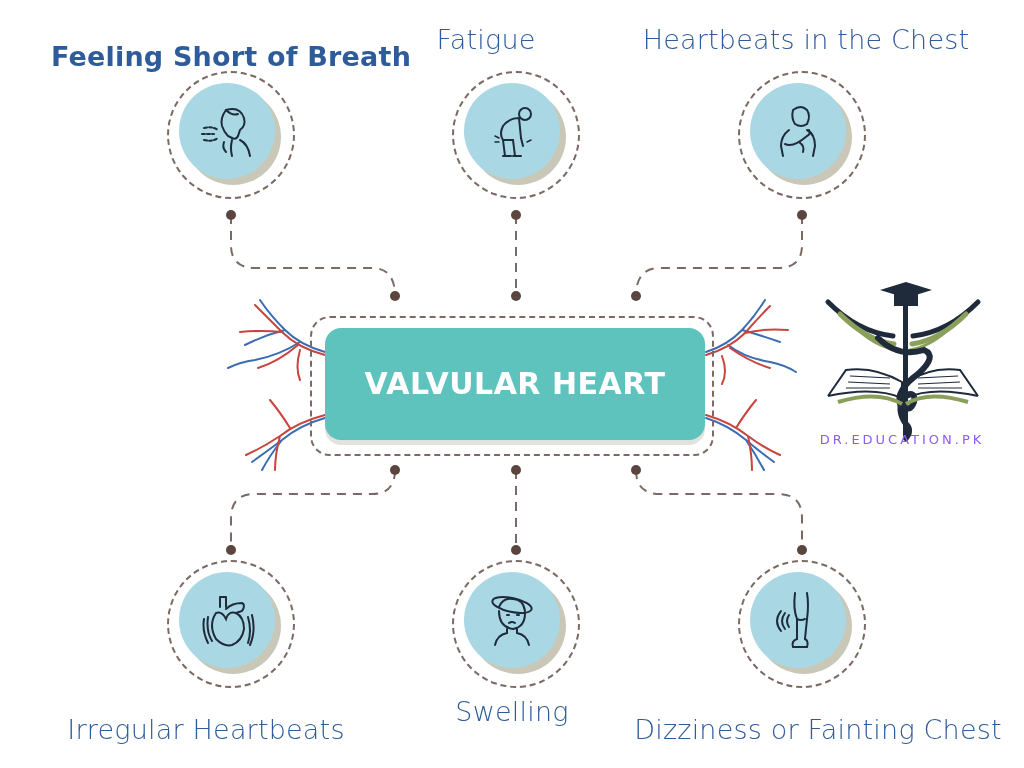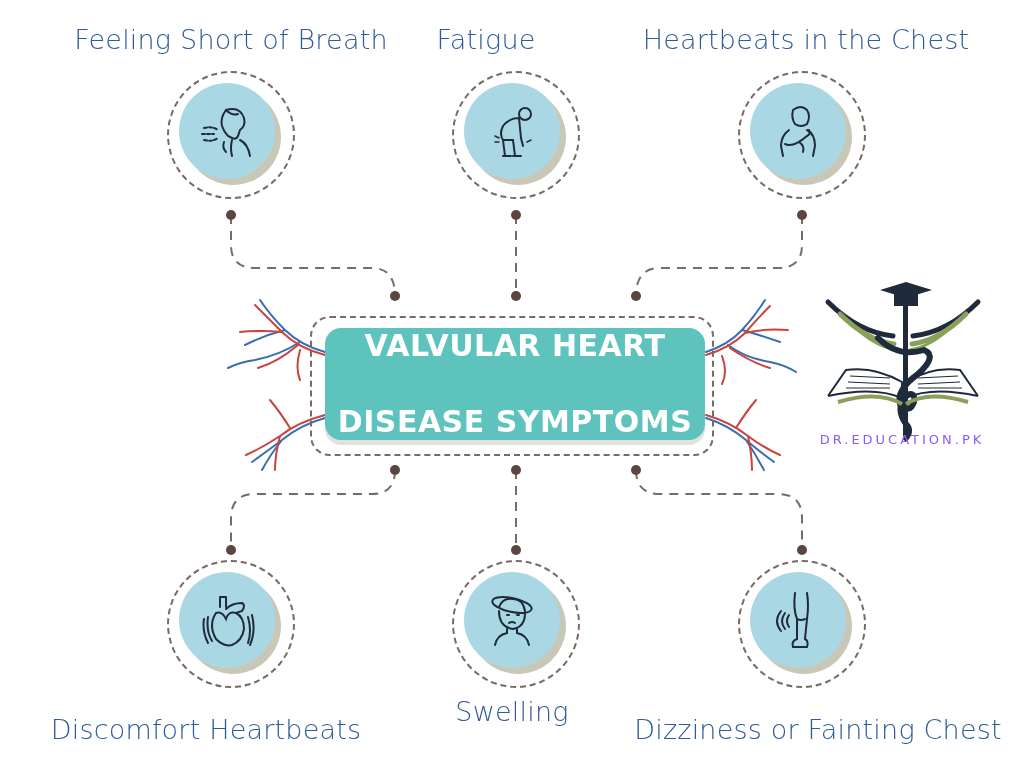--- a/index.html
+++ b/index.html
@@ -69,21 +69,21 @@
   </g>
 
   <g fill="none" stroke-width="2" stroke-linecap="round">
     <path stroke="#3b6db3" d="M706 352 Q728 345 742 330 Q755 316 765 300 M742 330 Q760 335 780 342 M728 345 Q745 358 770 362 Q785 365 796 372"></path>
     <path stroke="#c9443e" d="M706 355 Q730 348 745 333 Q758 318 770 306 M745 333 Q765 328 788 330 M730 348 Q750 362 770 368 M722 356 Q728 372 722 384"></path>
     <path stroke="#3b6db3" d="M706 418 Q728 425 746 440 Q760 452 774 462 M746 440 Q756 455 764 470"></path>
     <path stroke="#c9443e" d="M706 415 Q730 422 748 436 Q764 448 780 455 M736 428 Q746 412 756 400 M748 436 Q752 455 752 470"></path>
   </g>
 </svg>
 
-<div class="label" style="left:231px; top:24px;">Feeling Short of Breath</div>
+<div class="label" style="left:231px; top:41px;font-weight:bold;">Feeling Short of Breath</div>
 <div class="label" style="left:486px; top:24px;">Fatigue</div>
 <div class="label" style="left:806px; top:24px;">Heartbeats in the Chest</div>
 
 <div class="node" style="left:231px; top:135px;">
   <div class="ring"></div>
     <div class="shadow"></div>
   <div class="disc">
     <svg viewBox="0 0 70 70" fill="none" stroke="#1f2a3a" stroke-width="2" stroke-linecap="round">
       <path d="M34 14 Q48 10 52 22 Q54 30 48 34 L46 40 Q44 44 40 42 L36 40 Q32 36 30 30 Q28 22 34 14"></path>
       <path d="M34 14 Q40 20 46 18"></path>
@@ -114,21 +114,20 @@
       <path d="M26 34 Q18 40 18 50 L20 60 M44 34 Q52 38 52 50 L50 60"></path>
       <path d="M22 48 Q30 52 44 40 Q48 38 46 34"></path>
       <path d="M36 46 Q42 50 40 56"></path>
     </svg>
   </div>
 </div>
 
 <div class="center-wrap"></div>
 <div class="center-box">
   <span>VALVULAR HEART</span>
-  <span>DISEASE SYMPTOMS</span>
 </div>
 
 <svg class="logo" viewBox="0 0 170 180">
 
   <g fill="none" stroke-linecap="round">
     <path d="M10 24 Q40 54 75 58" stroke="#1f2a3a" stroke-width="5"></path>
     <path d="M160 24 Q130 54 95 58" stroke="#1f2a3a" stroke-width="5"></path>
     <path d="M22 36 Q48 62 76 66" stroke="#8aa05a" stroke-width="5"></path>
     <path d="M148 36 Q122 62 94 66" stroke="#8aa05a" stroke-width="5"></path>
     <path d="M36 48 Q56 68 78 72" stroke="#8aa05a" stroke-width="3"></path>
@@ -181,15 +180,15 @@
     <div class="shadow"></div>
   <div class="disc">
     <svg viewBox="0 0 70 70" fill="none" stroke="#1f2a3a" stroke-width="2" stroke-linecap="round">
       <path d="M32 8 Q30 24 34 34 Q34 46 34 54 Q28 56 30 62 L44 62 Q46 56 42 54 L44 34 Q46 20 44 8"></path>
       <path d="M34 34 Q38 36 42 34"></path>
       <path d="M26 30 Q22 36 26 42 M22 28 Q16 36 22 44 M18 26 Q10 36 18 46"></path>
     </svg>
   </div>
 </div>
 
-<div class="label" style="left:206px; top:714px;">Discomfort Heartbeats</div>
+<div class="label" style="left:206px; top:714px;">Irregular Heartbeats</div>
 <div class="label" style="left:512px; top:696px;">Swelling</div>
 <div class="label" style="left:818px; top:714px;">Dizziness or Fainting Chest</div>
 
 </body></html>

